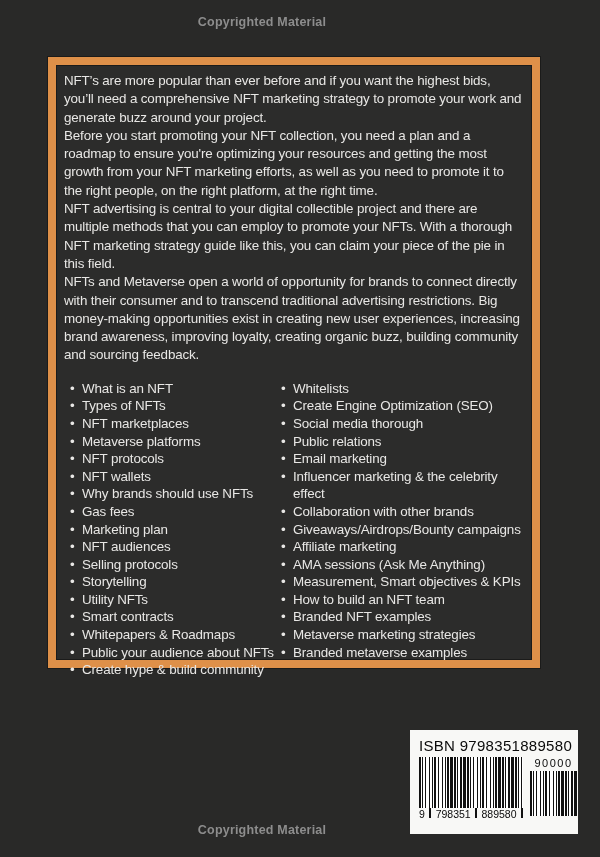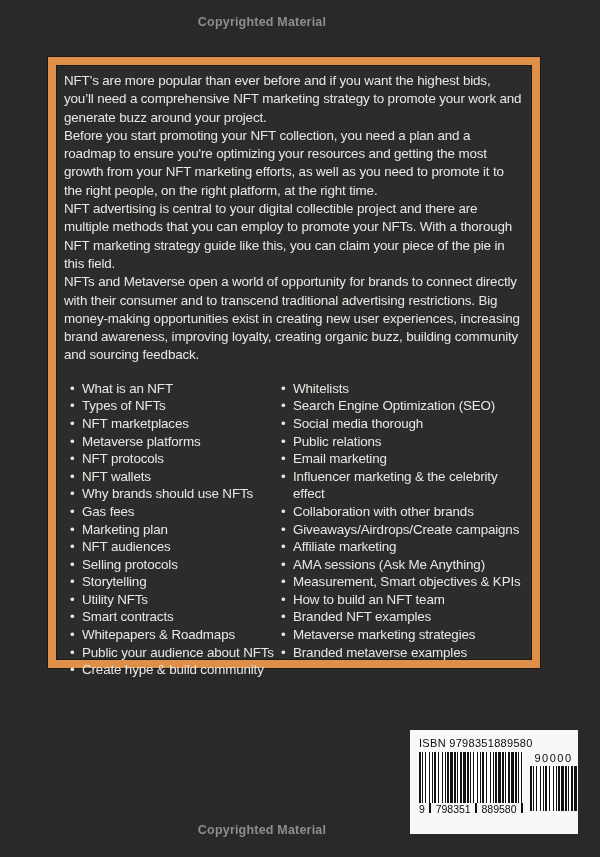--- a/index.html
+++ b/index.html
@@ -59,21 +59,21 @@
   }
 
   
   .barcode-panel {
     position:absolute; left:410px; top:730px;
     width:168px; height:104px;
     background:#f8f8f6;
     color:#0a0a0a;
   }
   .isbn-label {
-    font-size:11px;
+    font-size:15px;
     letter-spacing:0.3px;
     margin:7px 0 3px 9px;
     white-space:nowrap;
   }
   .bc-row { display:flex; padding:0 6px 0 9px; }
   .bc-main { width:104px; }
   .bc-main-bars { height:51px; display:flex; overflow:hidden; }
   .bc-digits {
     display:flex; justify-content:space-between; align-items:flex-start;
     font-size:10.5px; line-height:12px; margin-top:0;
@@ -113,27 +113,27 @@
           <div class="topic-item">Selling protocols</div>
           <div class="topic-item">Storytelling</div>
           <div class="topic-item">Utility NFTs</div>
           <div class="topic-item">Smart contracts</div>
           <div class="topic-item">Whitepapers &amp; Roadmaps</div>
           <div class="topic-item">Public your audience about NFTs</div>
           <div class="topic-item">Create hype &amp; build community</div>
         </div>
       <div class="topics-col right">
           <div class="topic-item">Whitelists</div>
-          <div class="topic-item">Search Engine Optimization (SEO)</div>
+          <div class="topic-item">Create Engine Optimization (SEO)</div>
           <div class="topic-item">Social media thorough</div>
           <div class="topic-item">Public relations</div>
           <div class="topic-item">Email marketing</div>
           <div class="topic-item">Influencer marketing &amp; the celebrity effect</div>
           <div class="topic-item">Collaboration with other brands</div>
-          <div class="topic-item">Giveaways/Airdrops/Create campaigns</div>
+          <div class="topic-item">Giveaways/Airdrops/Bounty campaigns</div>
           <div class="topic-item">Affiliate marketing</div>
           <div class="topic-item">AMA sessions (Ask Me Anything)</div>
           <div class="topic-item">Measurement, Smart objectives &amp; KPIs</div>
           <div class="topic-item">How to build an NFT team</div>
           <div class="topic-item">Branded NFT examples</div>
           <div class="topic-item">Metaverse marketing strategies</div>
           <div class="topic-item">Branded metaverse examples</div>
         </div>
     </div>
 

